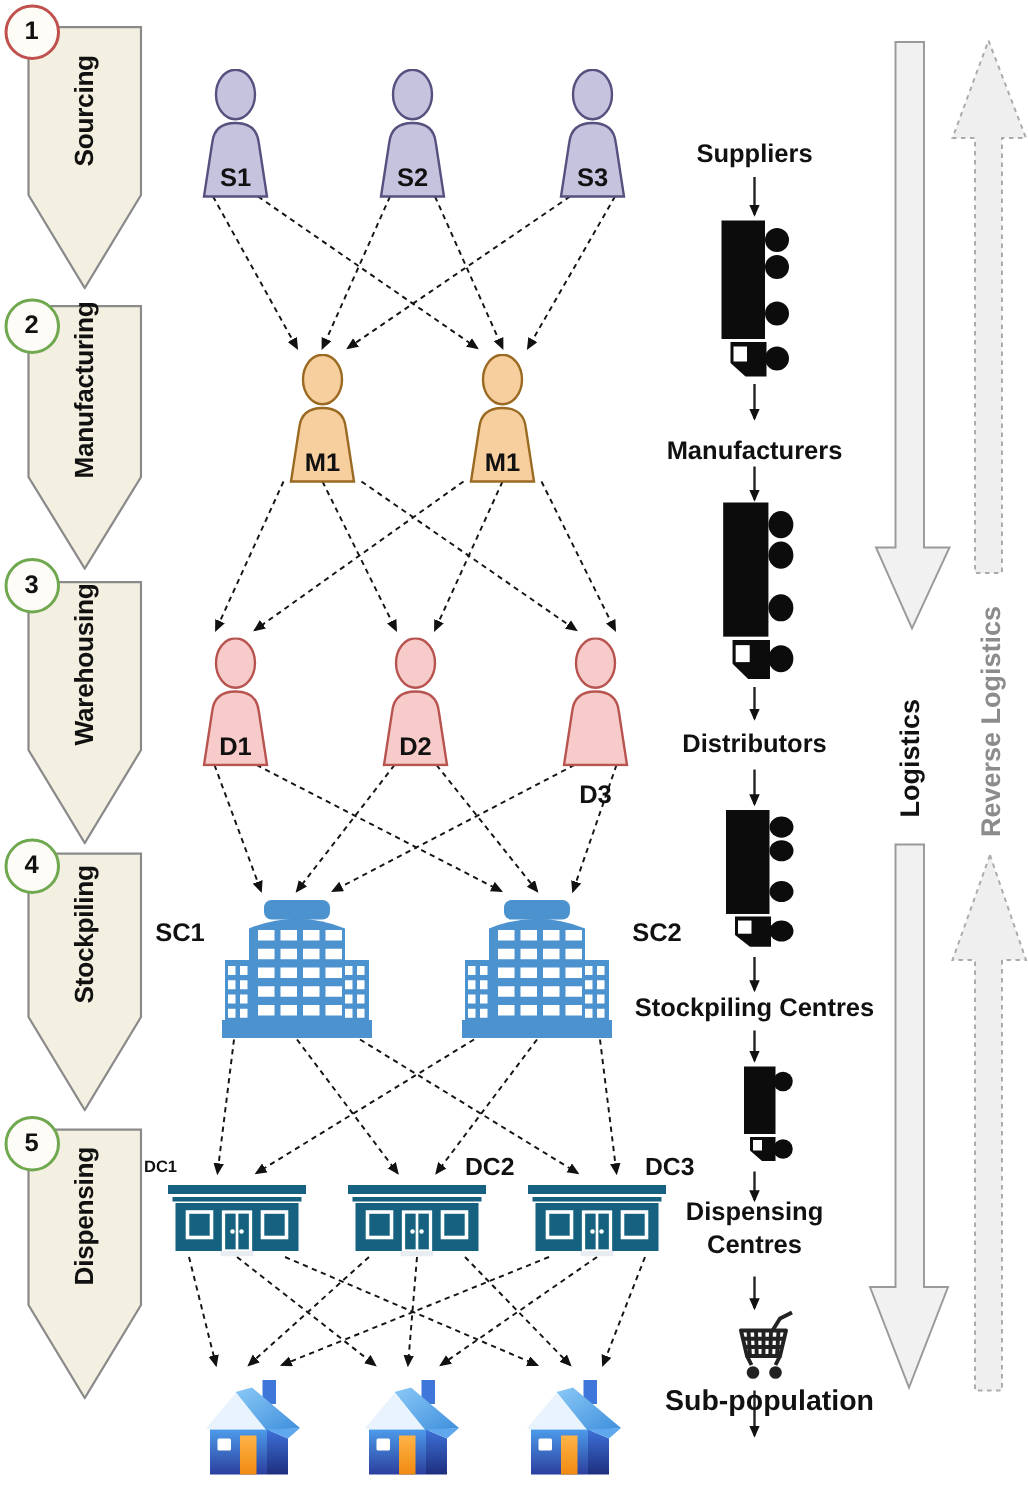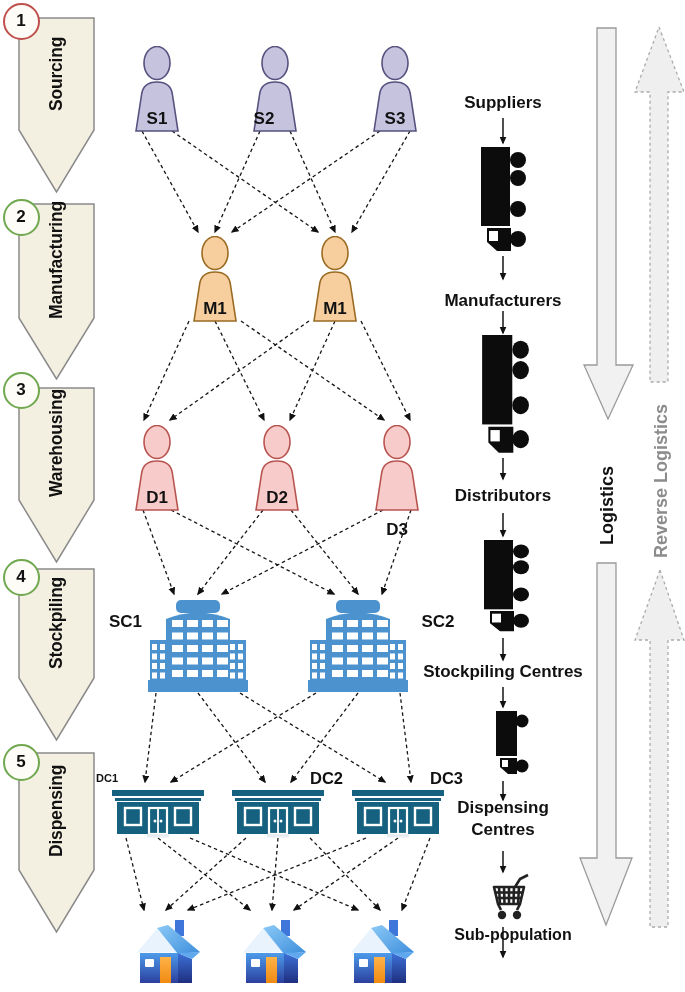--- a/index.html
+++ b/index.html
@@ -184,21 +184,21 @@
   <div id="nodes-layer">
       <div class="node" style="left: 133px; top: 46px; width: 48px; height: 86px;"><svg width="48" height="86" viewBox="0 0 48 86">
     <ellipse cx="24" cy="17" rx="13" ry="16.5" fill="#C6C3DF" stroke="#56517E" stroke-width="1.6"></ellipse>
     <path d="M3 85 L8.5 49 Q10 36 24 36 Q38 36 39.5 49 L45 85 Z" fill="#C6C3DF" stroke="#56517E" stroke-width="1.6"></path>
         </svg></div>
       <div class="node-label person-label" style="left: 133px; top: 109px; width: 48px;">S1</div>
       <div class="node" style="left: 251px; top: 46px; width: 48px; height: 86px;"><svg width="48" height="86" viewBox="0 0 48 86">
     <ellipse cx="24" cy="17" rx="13" ry="16.5" fill="#C6C3DF" stroke="#56517E" stroke-width="1.6"></ellipse>
     <path d="M3 85 L8.5 49 Q10 36 24 36 Q38 36 39.5 49 L45 85 Z" fill="#C6C3DF" stroke="#56517E" stroke-width="1.6"></path>
         </svg></div>
-      <div class="node-label person-label" style="left: 240px; top: 109px; width: 48px;">S2</div>
+      <div class="node-label person-label" style="left: 251px; top: 109px; width: 48px;">S2</div>
       <div class="node" style="left: 371px; top: 46px; width: 48px; height: 86px;"><svg width="48" height="86" viewBox="0 0 48 86">
     <ellipse cx="24" cy="17" rx="13" ry="16.5" fill="#C6C3DF" stroke="#56517E" stroke-width="1.6"></ellipse>
     <path d="M3 85 L8.5 49 Q10 36 24 36 Q38 36 39.5 49 L45 85 Z" fill="#C6C3DF" stroke="#56517E" stroke-width="1.6"></path>
         </svg></div>
       <div class="node-label person-label" style="left: 371px; top: 109px; width: 48px;">S3</div>
       <div class="node" style="left: 191px; top: 236px; width: 48px; height: 86px;"><svg width="48" height="86" viewBox="0 0 48 86">
     <ellipse cx="24" cy="17" rx="13" ry="16.5" fill="#F7CF9F" stroke="#9A6A22" stroke-width="1.6"></ellipse>
     <path d="M3 85 L8.5 49 Q10 36 24 36 Q38 36 39.5 49 L45 85 Z" fill="#F7CF9F" stroke="#9A6A22" stroke-width="1.6"></path>
         </svg></div>
       <div class="node-label person-label" style="left: 191px; top: 299px; width: 48px;">M1</div>
@@ -258,21 +258,21 @@
           <rect x="18" y="72.5" width="5" height="6" fill="#fff"></rect>
           <rect x="88" y="44" width="5" height="6" fill="#fff"></rect>
           <rect x="96" y="44" width="5" height="6" fill="#fff"></rect>
           <rect x="88" y="53.5" width="5" height="6" fill="#fff"></rect>
           <rect x="96" y="53.5" width="5" height="6" fill="#fff"></rect>
           <rect x="88" y="63" width="5" height="6" fill="#fff"></rect>
           <rect x="96" y="63" width="5" height="6" fill="#fff"></rect>
           <rect x="88" y="72.5" width="5" height="6" fill="#fff"></rect>
           <rect x="96" y="72.5" width="5" height="6" fill="#fff"></rect>
         </svg></div>
-      <div class="node-label" style="left: 98px; top: 612px; width: 44px; text-align: right;">SC1</div>
+      <div class="node-label" style="left: 98px; top: 612px; width: 44px; text-align: center;">SC1</div>
       <div class="node" style="left: 302px; top: 600px; width: 112px; height: 92px;"><svg width="112" height="92" viewBox="0 0 112 92">
     <rect x="34" y="0" width="44" height="13" rx="5" fill="#4B92CF"></rect>
     <path d="M24 19 Q56 6 88 19 L88 84 L24 84 Z" fill="#4B92CF"></path>
     <rect x="8" y="40" width="18" height="44" fill="#4B92CF"></rect>
     <rect x="86" y="40" width="18" height="44" fill="#4B92CF"></rect>
     <rect x="6" y="80" width="100" height="12" fill="#4B92CF"></rect>
           <rect x="30" y="20" width="11" height="7" fill="#fff"></rect>
           <rect x="45" y="20" width="11" height="7" fill="#fff"></rect>
           <rect x="60" y="20" width="11" height="7" fill="#fff"></rect>
           <rect x="75" y="20" width="11" height="7" fill="#fff"></rect>
@@ -433,18 +433,18 @@
             </linearGradient>
     </defs>
         </svg></div>
     </div>
   <div id="flow-labels">
       <div class="flow-label" style="left: 410px; top: 92px; width: 186px;">Suppliers</div>
       <div class="flow-label" style="left: 410px; top: 290px; width: 186px; text-align: center;">Manufacturers</div>
       <div class="flow-label" style="left: 410px; top: 485px; width: 186px;">Distributors</div>
       <div class="flow-label" style="left: 410px; top: 661px; width: 186px;">Stockpiling Centres</div>
       <div class="flow-label" style="left: 428px; top: 797px; width: 150px;">Dispensing Centres</div>
-      <div class="flow-label" style="left: 410px; top: 924px; width: 206px; font-size: 16px;">Sub-population</div>
+      <div class="flow-label" style="left: 410px; top: 924px; width: 206px; font-size: 19px;">Sub-population</div>
     </div>
 
   <div class="vtext" id="logistics-label">Logistics</div>
   <div class="vtext" id="reverse-label" style="color: rgb(140, 140, 140);">Reverse Logistics</div>
 </div>
 
 </body></html>

